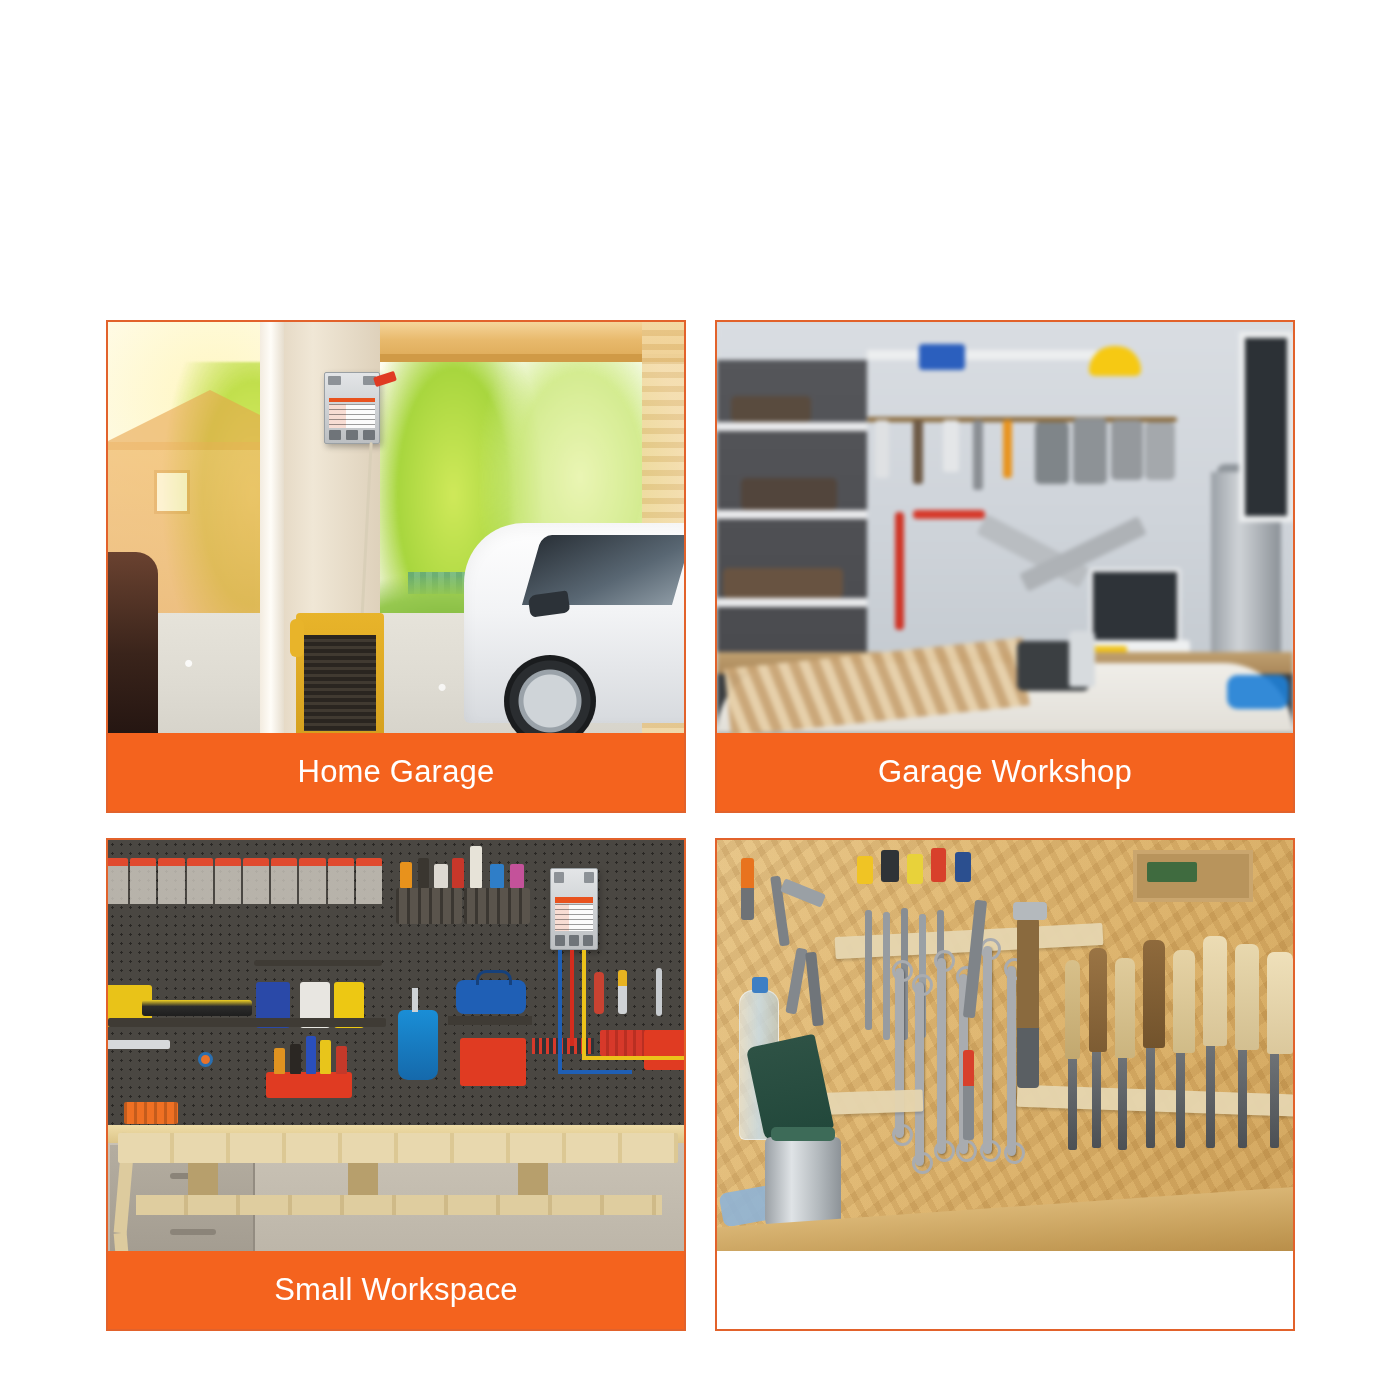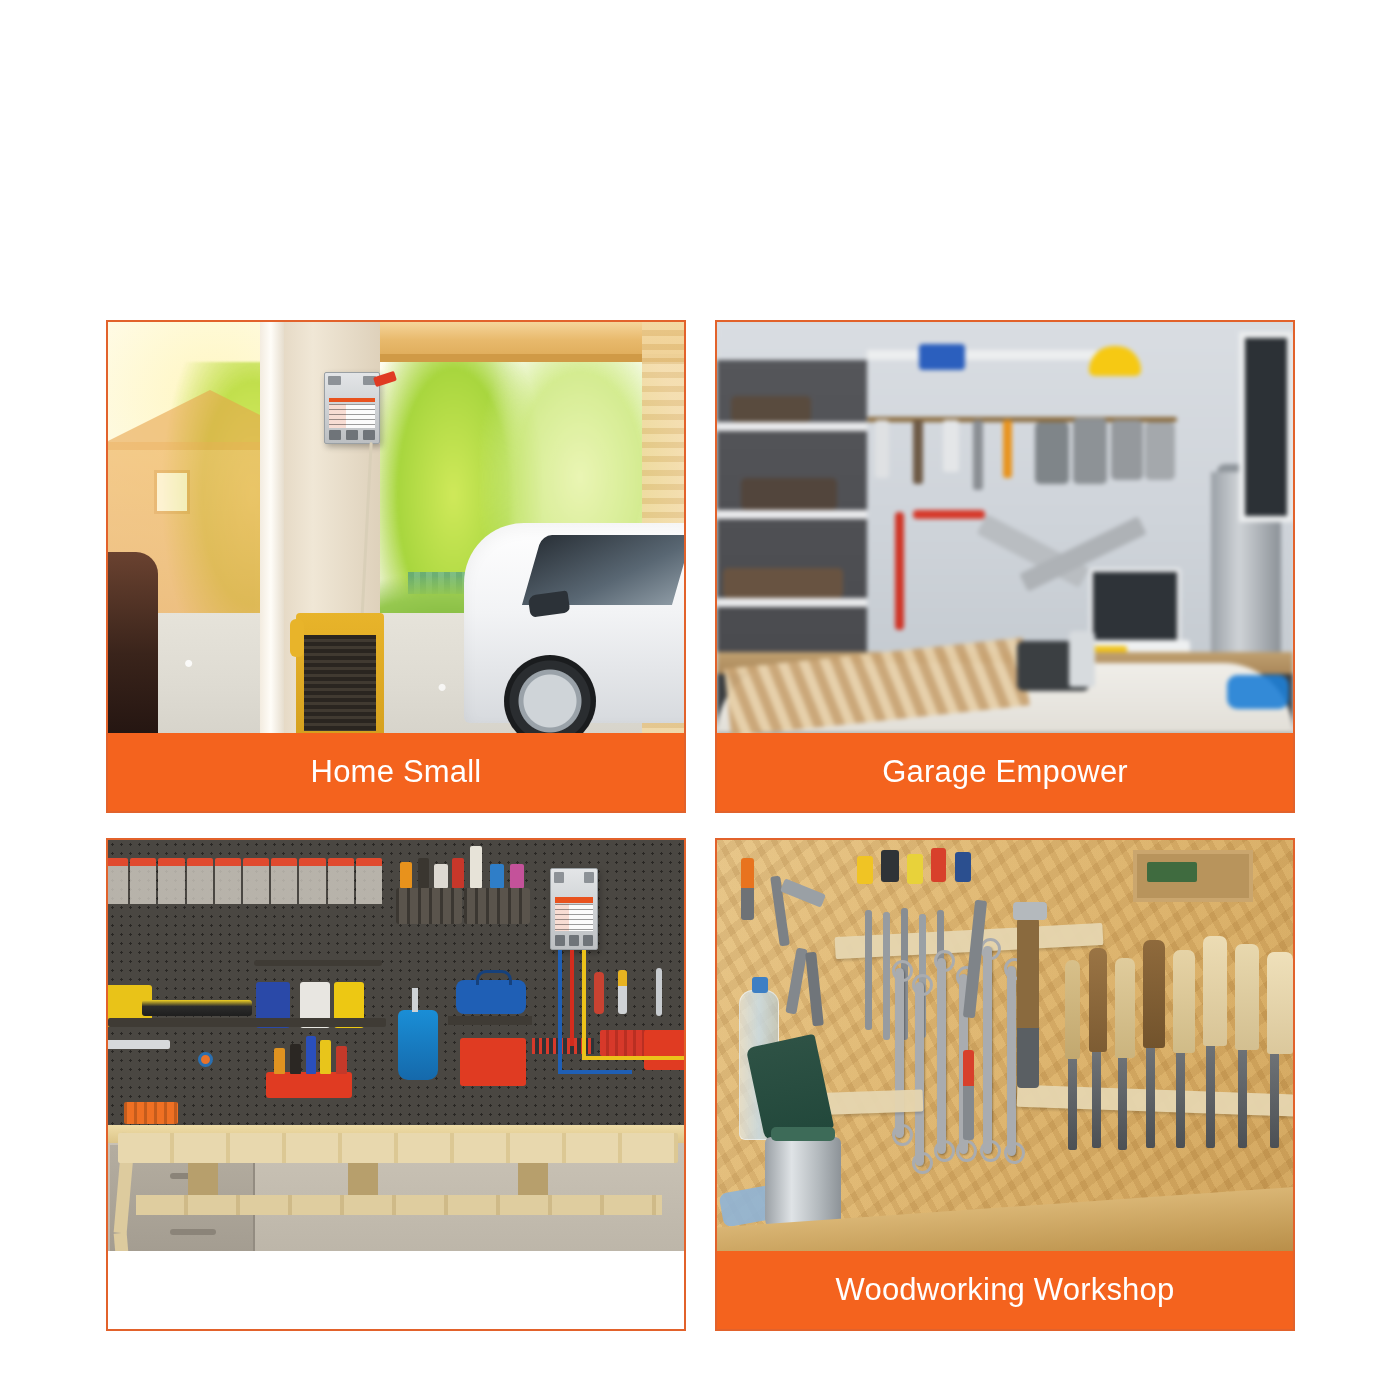--- a/index.html
+++ b/index.html
@@ -651,21 +651,21 @@
             <div class="heater-handle"></div>
             <div class="heater-grill"></div>
           </div>
           <div class="car-white">
             <div class="car-glass"></div>
             <div class="car-mirror"></div>
           </div>
           <div class="wheel"></div>
         </div>
       </div>
-      <div class="caption">Home Small</div>
+      <div class="caption">Home Garage</div>
     </div>
 
     <div class="card">
       <div class="photo">
         <div class="sc-work">
           <div class="wall"></div>
           <div class="top-shelf">
             <div class="hat"></div>
             <div class="bluebox"></div>
           </div>
@@ -698,21 +698,21 @@
           <div class="window"></div>
           <div class="bench"></div>
           <div class="bench-front"></div>
           <div class="table"></div>
           <div class="frames"></div>
           <div class="vise"></div>
           <div class="spray"></div>
           <div class="bluecloth"></div>
         </div>
       </div>
-      <div class="caption">Garage Empower</div>
+      <div class="caption">Garage Workshop</div>
     </div>
 
     <div class="card">
       <div class="photo">
         <div class="sc-peg">
           <div class="board"></div>
           <div class="bins">
             <i></i>
               <i></i>
               <i></i>
@@ -788,20 +788,21 @@
             <div class="leg2"></div>
 
             <div class="block" style="left:70px;"></div>
             <div class="block" style="left:230px;"></div>
             <div class="block" style="left:400px;"></div>
             <div class="pallet-mid"></div>
             <div class="pallet-top"></div>
           </div>
         </div>
       </div>
+      <div class="caption">Small Workspace</div>
     </div>
 
     <div class="card">
       <div class="photo">
         <div class="sc-wood">
           <div class="osb"></div>
           <div class="topbox"></div>
 
           <div class="strap strap-top"></div>
 
@@ -872,17 +873,16 @@
               <div class="blade"></div>
           </div>
 
           <div class="bottle-pet"></div>
           <div class="spraygun"></div>
           <div class="cloth"></div>
           <div class="canister"></div>
           <div class="shelf-edge"></div>
         </div>
       </div>
-      <div class="caption">Woodworking Workshop</div>
     </div>
 
   </div>
 </div>
 
 </body></html>

